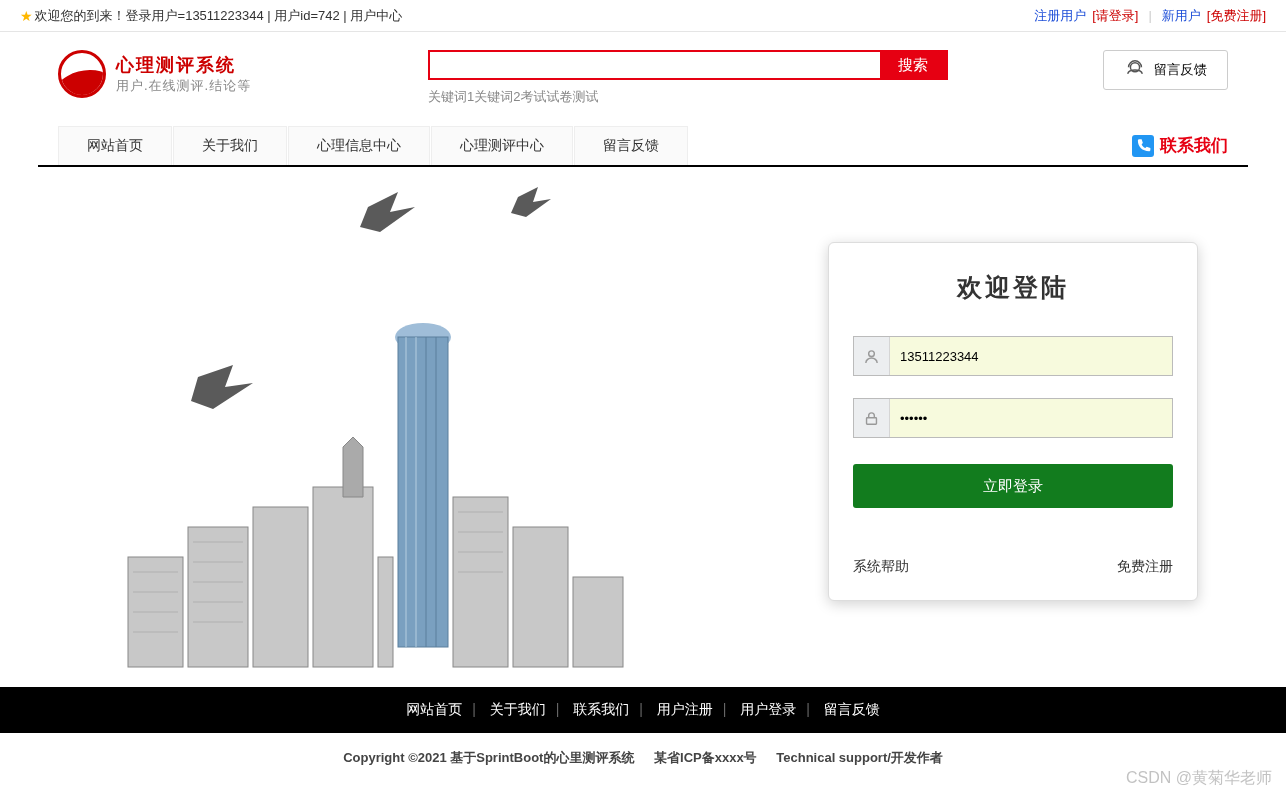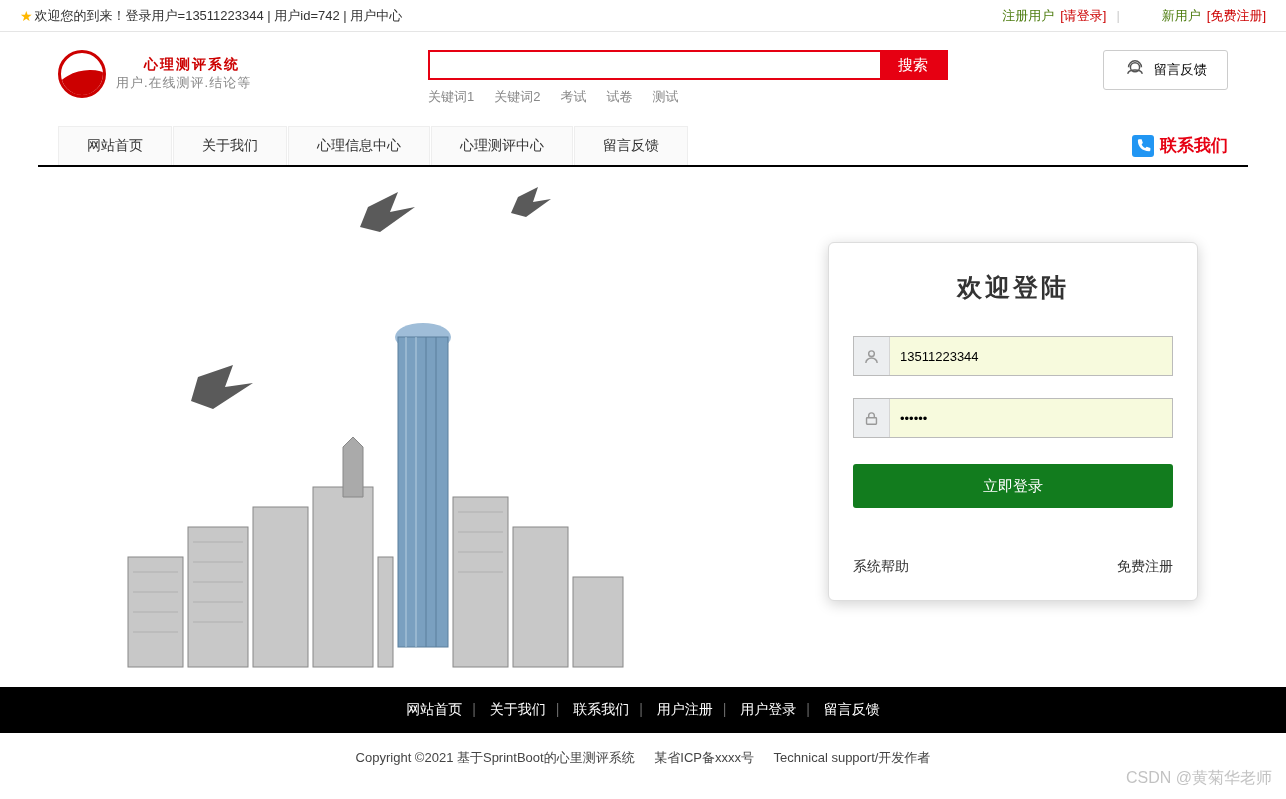--- a/index.html
+++ b/index.html
@@ -3,35 +3,35 @@
   <meta charset="utf-8">
   <style>
     * { margin: 0; padding: 0; box-sizing: border-box; }
     body { font-family: "Microsoft YaHei", Arial, sans-serif; font-size: 13px; color: #333; background: #fff; }
     
     .topbar { border-bottom: 1px solid #e5e5e5; height: 32px; line-height: 32px; padding: 0 20px; display: flex; justify-content: space-between; }
     .topbar-left { display: flex; align-items: center; gap: 2px; }
     .star-icon { color: #ffb800; font-size: 14px; }
     .topbar-right { display: flex; align-items: center; gap: 6px; }
     .red-link { color: #c00; cursor: pointer; }
-    .gray-text { color: #4d7c0f; margin-left: 32px; }
+    .gray-text { color: #1d4ed8; }
     
     .header { max-width: 1210px; margin: 0 auto; padding: 18px 20px 0; display: flex; align-items: flex-start; }
     .logo-block { display: flex; align-items: center; gap: 10px; width: 370px; }
     .logo-icon { width: 48px; height: 48px; border-radius: 50%; border: 3px solid #c00; display: flex; align-items: center; justify-content: center; position: relative; overflow: hidden; }
     .logo-icon::after { content: ""; position: absolute; width: 60px; height: 36px; background: #c00; border-radius: 50% 50% 0 0; transform: rotate(-15deg); bottom: -12px; left: -8px; }
     .logo-text { display: flex; flex-direction: column; }
-    .logo-title { font-size: 14px; font-weight: bold; color: #c00; letter-spacing: 2px; margin-left: 28px; }
+    .logo-title { font-size: 18px; font-weight: bold; color: #c00; letter-spacing: 2px; }
     .logo-sub { font-size: 13px; color: #888; letter-spacing: 1px; }
     
     .search-block { flex: 0 0 520px; }
     .search-row { display: flex; border: 2px solid #e60012; height: 30px; }
     .search-input { flex: 1; border: none; outline: none; padding: 0 10px; font-size: 14px; }
     .search-btn { width: 66px; background: #e60012; color: #fff; border: none; font-size: 15px; cursor: pointer; }
-    .keywords { margin-top: 8px; display: flex; gap: 20px; color: #888; font-size: 13px; }
+    .keywords { margin-top: 8px; display: flex; color: #888; font-size: 13px; }
     .keywords span { cursor: pointer; }
     
     .feedback-block { margin-left: auto; }
     .feedback-btn { display: flex; align-items: center; gap: 8px; border: 1px solid #ccc; padding: 8px 20px; border-radius: 3px; cursor: pointer; background: #fff; }
     .headset-icon { width: 22px; height: 22px; }
     
     .navbar { max-width: 1210px; margin: 20px auto 0; padding: 0 20px; display: flex; align-items: center; border-bottom: 2px solid #000; }
     .nav-item { padding: 10px 28px; font-size: 14px; cursor: pointer; color: #333; border: 1px solid #eee; border-bottom: none; background: #fafafa; margin-right: 1px; }
     .contact-us { margin-left: auto; display: flex; align-items: center; gap: 6px; color: #e60012; font-size: 17px; font-weight: bold; cursor: pointer; }
     .phone-icon { width: 22px; height: 22px; background: #2196f3; border-radius: 3px; display: flex; align-items: center; justify-content: center; color: #fff; }
@@ -44,21 +44,21 @@
     .input-group { display: flex; border: 1px solid #bbb; margin-bottom: 22px; height: 40px; box-shadow: inset 0 1px 2px rgba(0,0,0,0.06); }
     .input-icon { width: 36px; background: #eceef0; display: flex; align-items: center; justify-content: center; color: #999; border-right: 1px solid #d5d5d5; }
     .login-input { flex: 1; border: none; outline: none; padding: 0 10px; background: #f7fadd; font-size: 13px; }
     .login-btn { width: 100%; height: 44px; background: #127c1e; color: #fff; border: none; border-radius: 3px; font-size: 15px; cursor: pointer; margin-top: 4px; margin-bottom: 50px; }
     .login-links { display: flex; justify-content: space-between; font-size: 14px; color: #333; }
     .login-links span { cursor: pointer; }
     
     .footer-nav { background: #000; color: #fff; padding: 14px 0; text-align: center; font-size: 14px; }
     .footer-nav span { cursor: pointer; }
     .footer-sep { margin: 0 10px; color: #666; }
-    .copyright { text-align: center; padding: 16px 0 20px; font-size: 13px; color: #444; }
+    .copyright { text-align: center; padding: 16px 0 20px; font-size: 13px; color: #444; font-weight: bold; }
     .copyright span { margin: 0 8px; }
     
     .watermark { position: fixed; right: 14px; bottom: 10px; color: rgba(120,120,120,0.45); font-size: 16px; pointer-events: none; }
     
     .city-svg { width: 100%; height: 100%; }
   </style>
 </head>
 <body>
 
 <div class="topbar">

